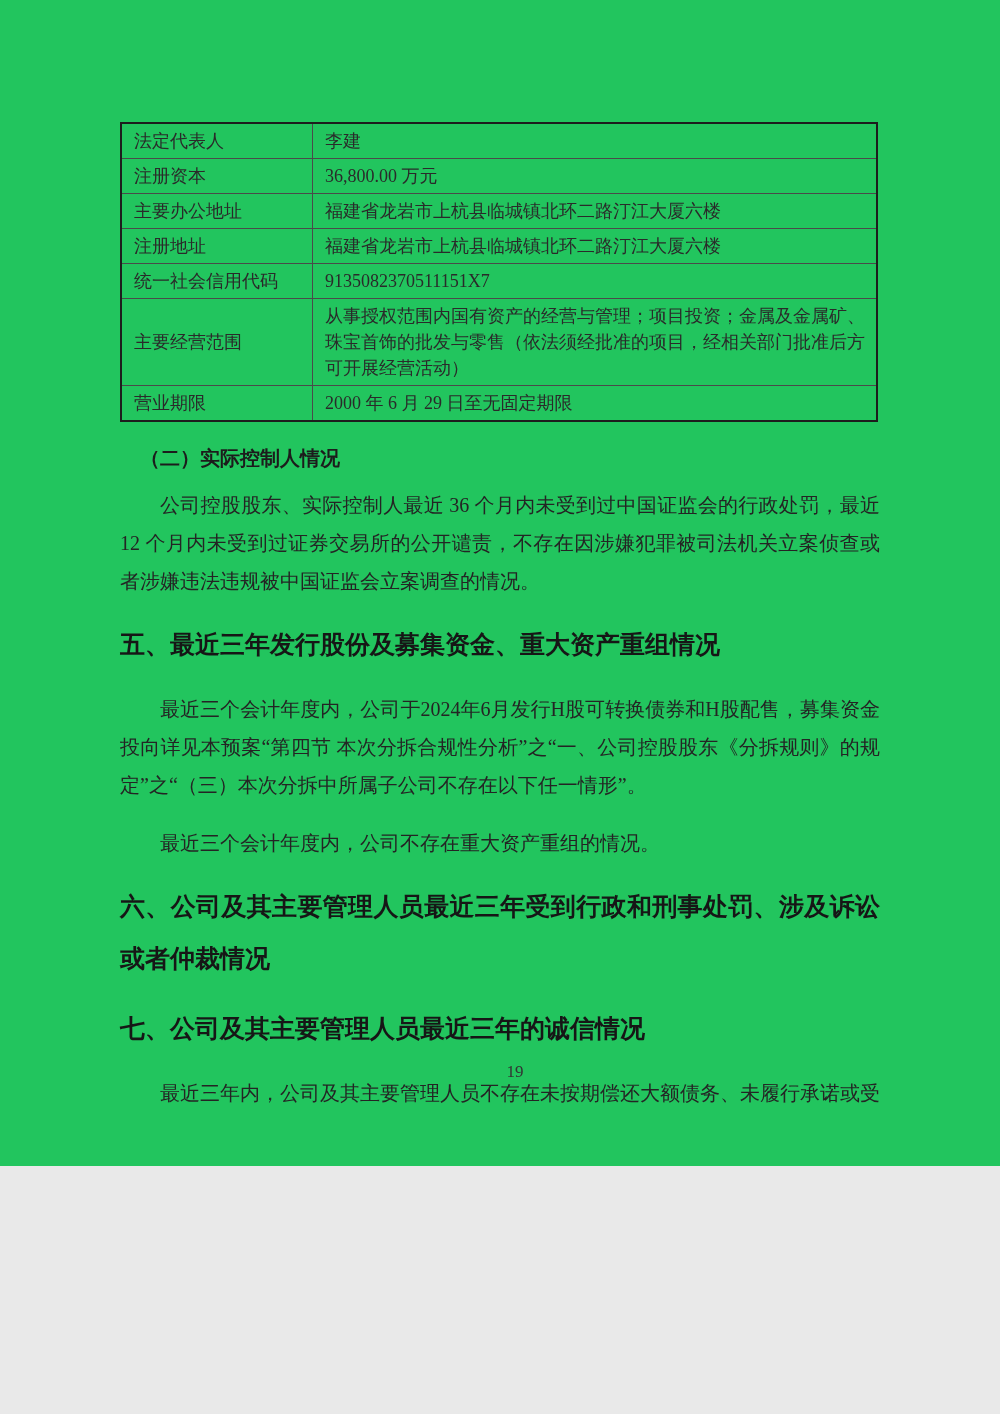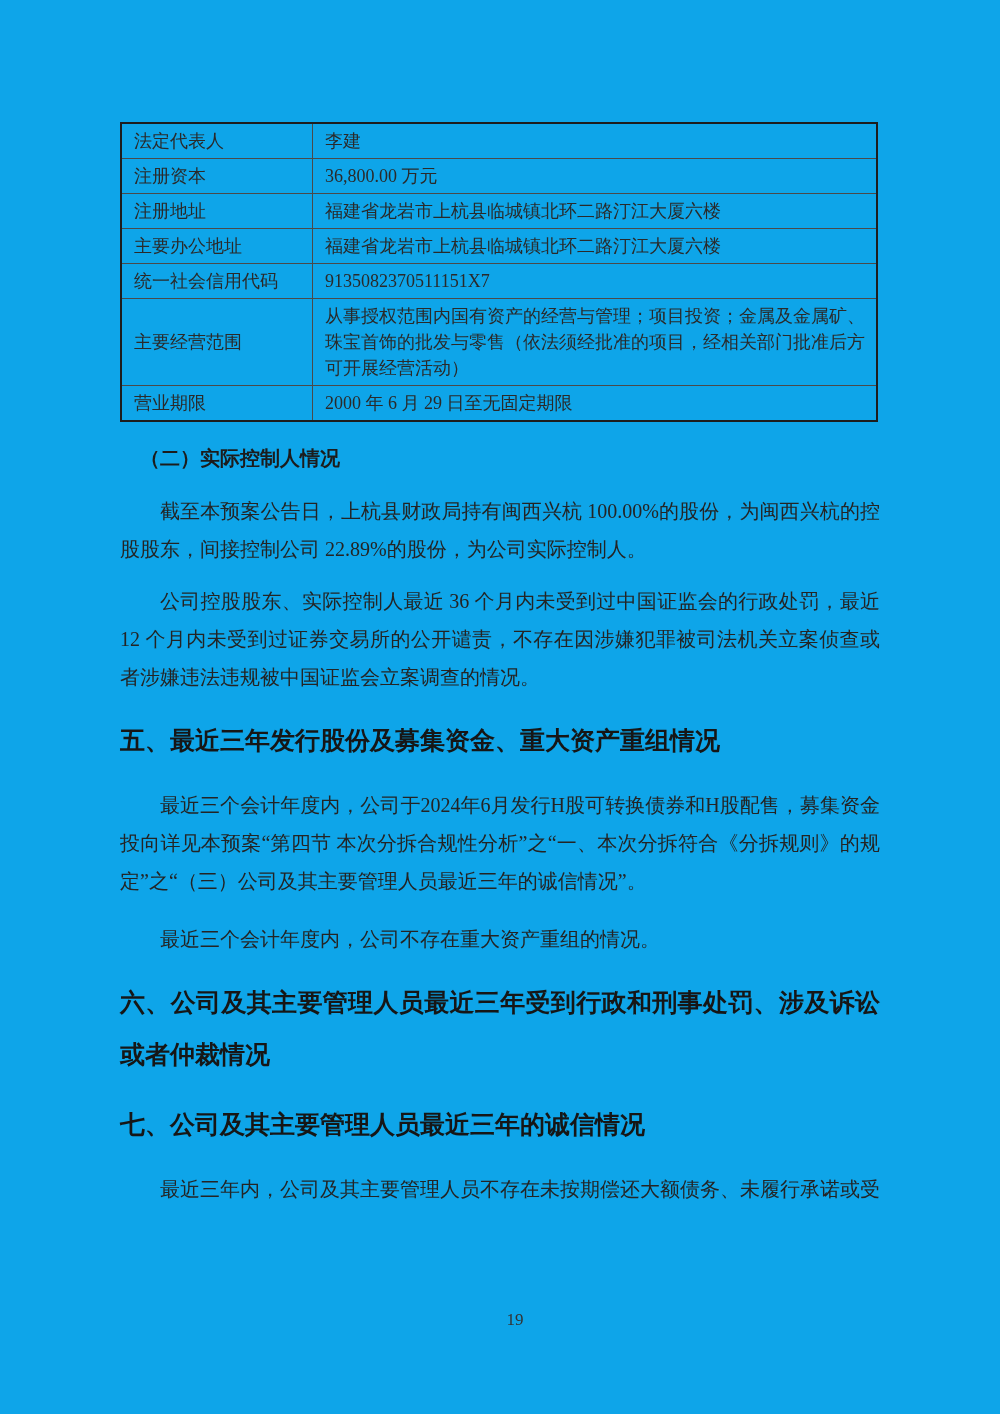--- a/index.html
+++ b/index.html
@@ -3,23 +3,23 @@
 <meta charset="utf-8">
 <style>
   html, body {
     margin: 0;
     padding: 0;
     background: #e9e9e9;
   }
   .page {
     position: relative;
     width: 1000px;
-    height: 1414px;
+    height: 1166px;
     margin: 0 auto;
-    background: #0ea5e9;
+    background: #22c55e;
     overflow: hidden;
     color: #262626;
     font-family: "Liberation Serif", "DejaVu Serif", serif;
   }
   .content {
     position: absolute;
     left: 120px;
     top: 0;
     width: 760px;
   }
@@ -91,51 +91,50 @@
       <tbody>
         <tr>
           <td class="label">法定代表人</td>
           <td class="value">李建</td>
         </tr>
         <tr>
           <td class="label">注册资本</td>
           <td class="value">36,800.00 万元</td>
         </tr>
         <tr>
-          <td class="label">注册地址</td>
+          <td class="label">主要办公地址</td>
           <td class="value">福建省龙岩市上杭县临城镇北环二路汀江大厦六楼</td>
         </tr>
         <tr>
-          <td class="label">主要办公地址</td>
+          <td class="label">注册地址</td>
           <td class="value">福建省龙岩市上杭县临城镇北环二路汀江大厦六楼</td>
         </tr>
         <tr>
           <td class="label">统一社会信用代码</td>
           <td class="value">9135082370511151X7</td>
         </tr>
         <tr>
           <td class="label">主要经营范围</td>
           <td class="value">从事授权范围内国有资产的经营与管理；项目投资；金属及金属矿、珠宝首饰的批发与零售（依法须经批准的项目，经相关部门批准后方可开展经营活动）</td>
         </tr>
         <tr>
           <td class="label">营业期限</td>
           <td class="value">2000 年 6 月 29 日至无固定期限</td>
         </tr>
       </tbody>
     </table>
 
     <div class="sub-heading">（二）实际控制人情况</div>
 
-    <p class="para">截至本预案公告日，上杭县财政局持有闽西兴杭 100.00%的股份，为闽西兴杭的控股股东，间接控制公司 22.89%的股份，为公司实际控制人。</p>
 
     <p class="para tight">公司控股股东、实际控制人最近 36 个月内未受到过中国证监会的行政处罚，最近 12 个月内未受到过证券交易所的公开谴责，不存在因涉嫌犯罪被司法机关立案侦查或者涉嫌违法违规被中国证监会立案调查的情况。</p>
 
     <div class="section-heading">五、最近三年发行股份及募集资金、重大资产重组情况</div>
 
-    <p class="para">最近三个会计年度内，公司于2024年6月发行H股可转换债券和H股配售，募集资金投向详见本预案“第四节 本次分拆合规性分析”之“一、本次分拆符合《分拆规则》的规定”之“（三）公司及其主要管理人员最近三年的诚信情况”。</p>
+    <p class="para">最近三个会计年度内，公司于2024年6月发行H股可转换债券和H股配售，募集资金投向详见本预案“第四节 本次分拆合规性分析”之“一、公司控股股东《分拆规则》的规定”之“（三）本次分拆中所属子公司不存在以下任一情形”。</p>
 
     <p class="para">最近三个会计年度内，公司不存在重大资产重组的情况。</p>
 
     <div class="section-heading">六、公司及其主要管理人员最近三年受到行政和刑事处罚、涉及诉讼或者仲裁情况</div>
 
 
     <div class="section-heading">七、公司及其主要管理人员最近三年的诚信情况</div>
 
     <p class="para">最近三年内，公司及其主要管理人员不存在未按期偿还大额债务、未履行承诺或受</p>
 

